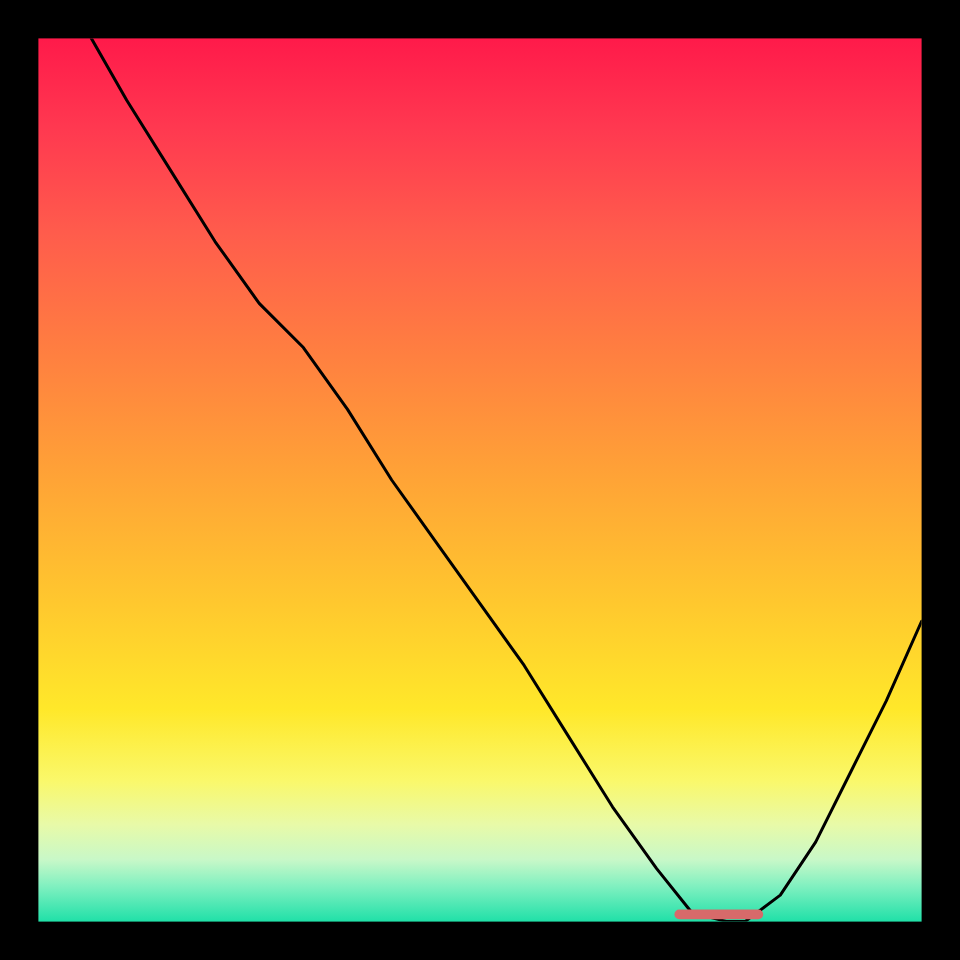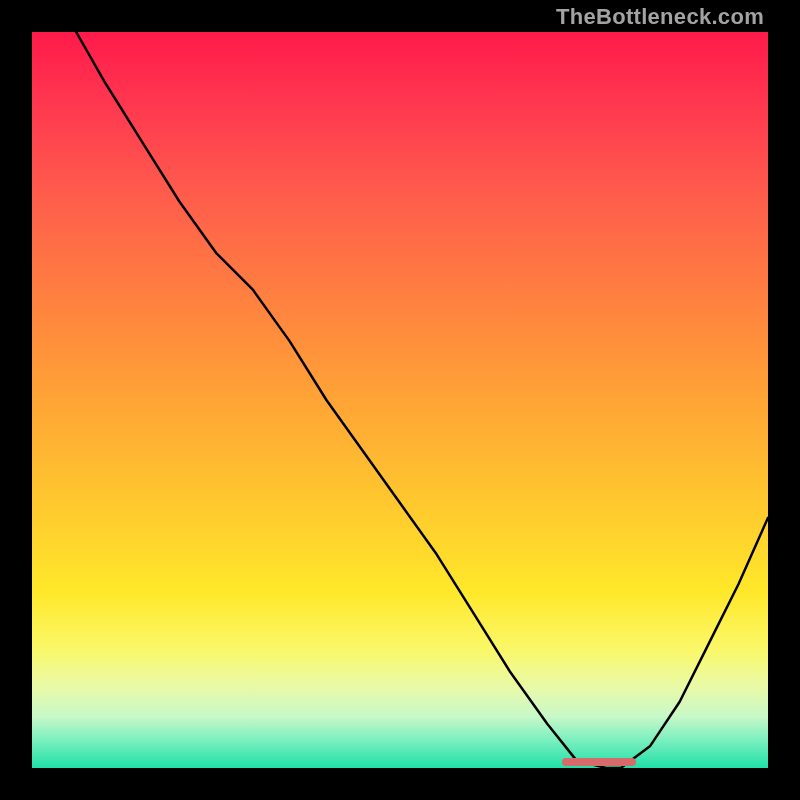--- a/index.html
+++ b/index.html
@@ -65,15 +65,14 @@
 
 <div class="chart-container">
 
   <div class="plot-area">
     <svg class="curve" viewBox="0 0 736 736" preserveAspectRatio="none">
       <path id="curve-path" fill="none" stroke="#000000" stroke-width="2.5" stroke-linejoin="round" stroke-linecap="round" d="M44.16 0.00 L73.60 51.52 L110.40 110.40 L147.20 169.28 L184.00 220.80 L220.80 257.60 L257.60 309.12 L294.40 368.00 L331.20 419.52 L368.00 471.04 L404.80 522.56 L441.60 581.44 L478.40 640.32 L515.20 691.84 L544.64 728.64 L574.08 736.00 L588.80 736.00 L618.24 713.92 L647.68 669.76 L677.12 610.88 L706.56 552.00 L736.00 485.76"></path>
     </svg>
     <div id="marker" class="bottom-marker" style="left: 529.92px; width: 73.6px; bottom: 2px;"></div>
   </div>
 
-  <div class="watermark">TheBottleneck.com</div>
 
 </div>
 
 </body></html>

